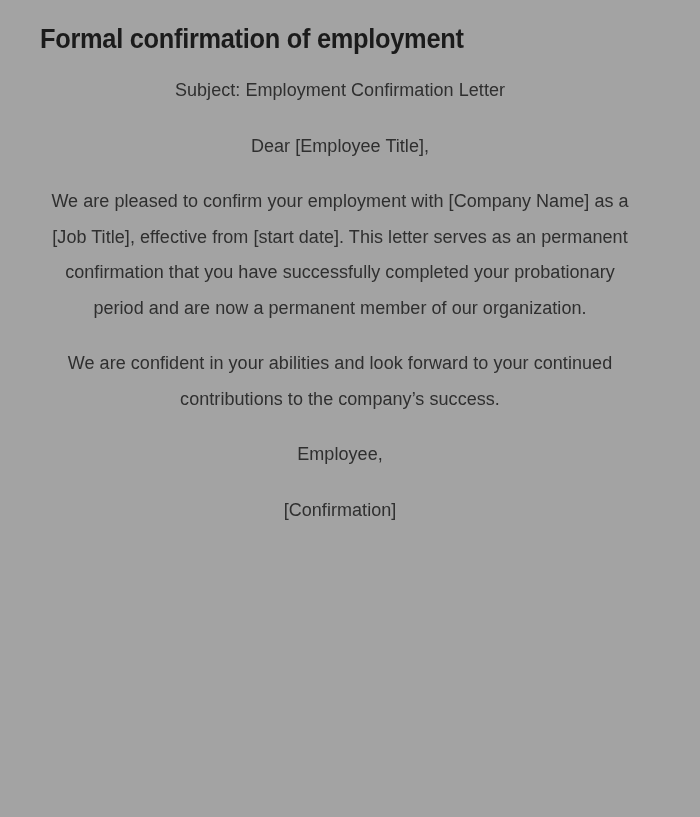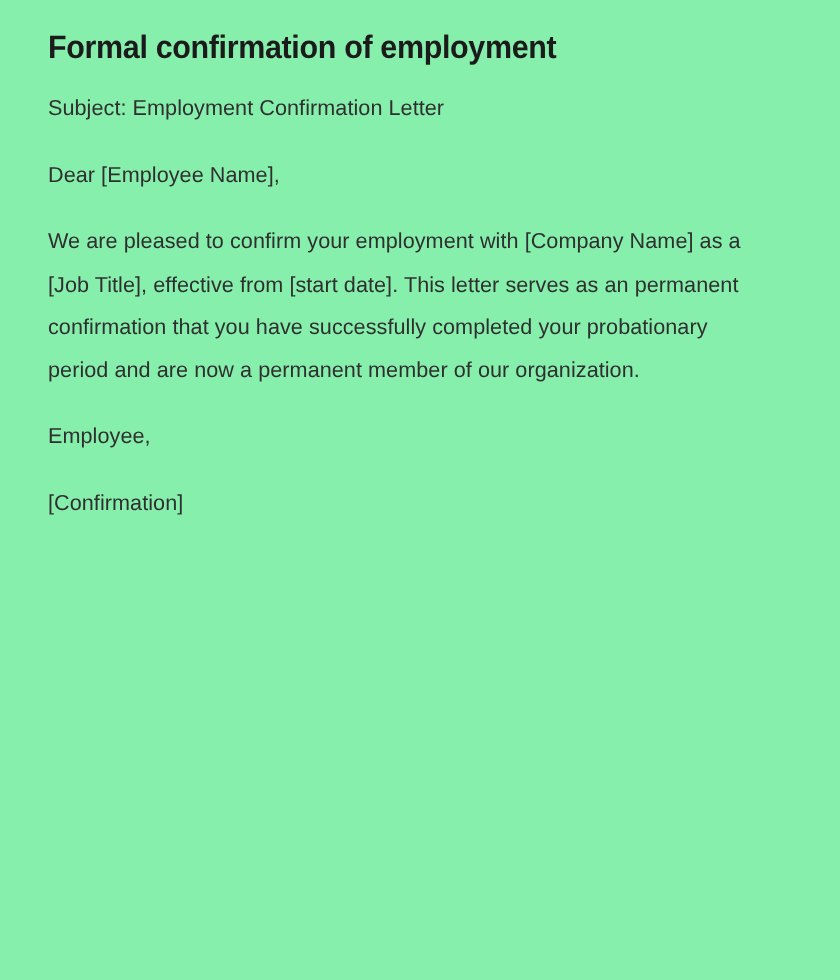--- a/index.html
+++ b/index.html
@@ -14,21 +14,21 @@
     font-family: "Liberation Sans", sans-serif;
     color: #2d2d2d;
     -webkit-font-smoothing: antialiased;
     overflow: hidden;
   }
   .document {
     box-sizing: border-box;
     width: 700px;
     height: 817px;
     padding: 22px 66px 0 40px;
-    background: #86efac;
+    background: #a3a3a3;
   }
   .doc-title {
     font-family: "Liberation Sans", sans-serif;
     font-size: 27px;
     line-height: 34px;
     font-weight: bold;
     letter-spacing: -0.3px;
     color: #1b1b1b;
     margin: 0 0 17px 0;
     transform: scaleX(0.94);
@@ -38,45 +38,46 @@
   .doc-body {
     width: 600px;
   }
   .para {
     font-size: 18px;
     line-height: 35.5px;
     color: #2f2f2f;
     margin: 4px 0 20px 0;
     font-weight: normal;
     letter-spacing: 0.05px;
-    text-align: left;
+    text-align: center;
   }
   .para:last-child {
     margin-bottom: 0;
   }
   .para.short {
     white-space: nowrap;
   }
 </style>
 </head>
 <body>
 
 <div class="document">
 
   <h1 class="doc-title">Formal confirmation of employment</h1>
 
   <div class="doc-body">
 
     <p class="para short">Subject: Employment Confirmation Letter</p>
 
-    <p class="para short">Dear [Employee Name],</p>
+    <p class="para short">Dear [Employee Title],</p>
 
     <p class="para">We are pleased to confirm your employment with [Company Name] as a [Job Title], effective from [start date]. This letter serves as an permanent confirmation that you have successfully completed your probationary period and are now a permanent member of our organization.</p>
 
 
+    <p class="para">We are confident in your abilities and look forward to your continued contributions to the company’s success.</p>
 
     <p class="para short">Employee,</p>
 
 
     <p class="para short">[Confirmation]</p>
 
   </div>
 </div>
 
 </body></html>

